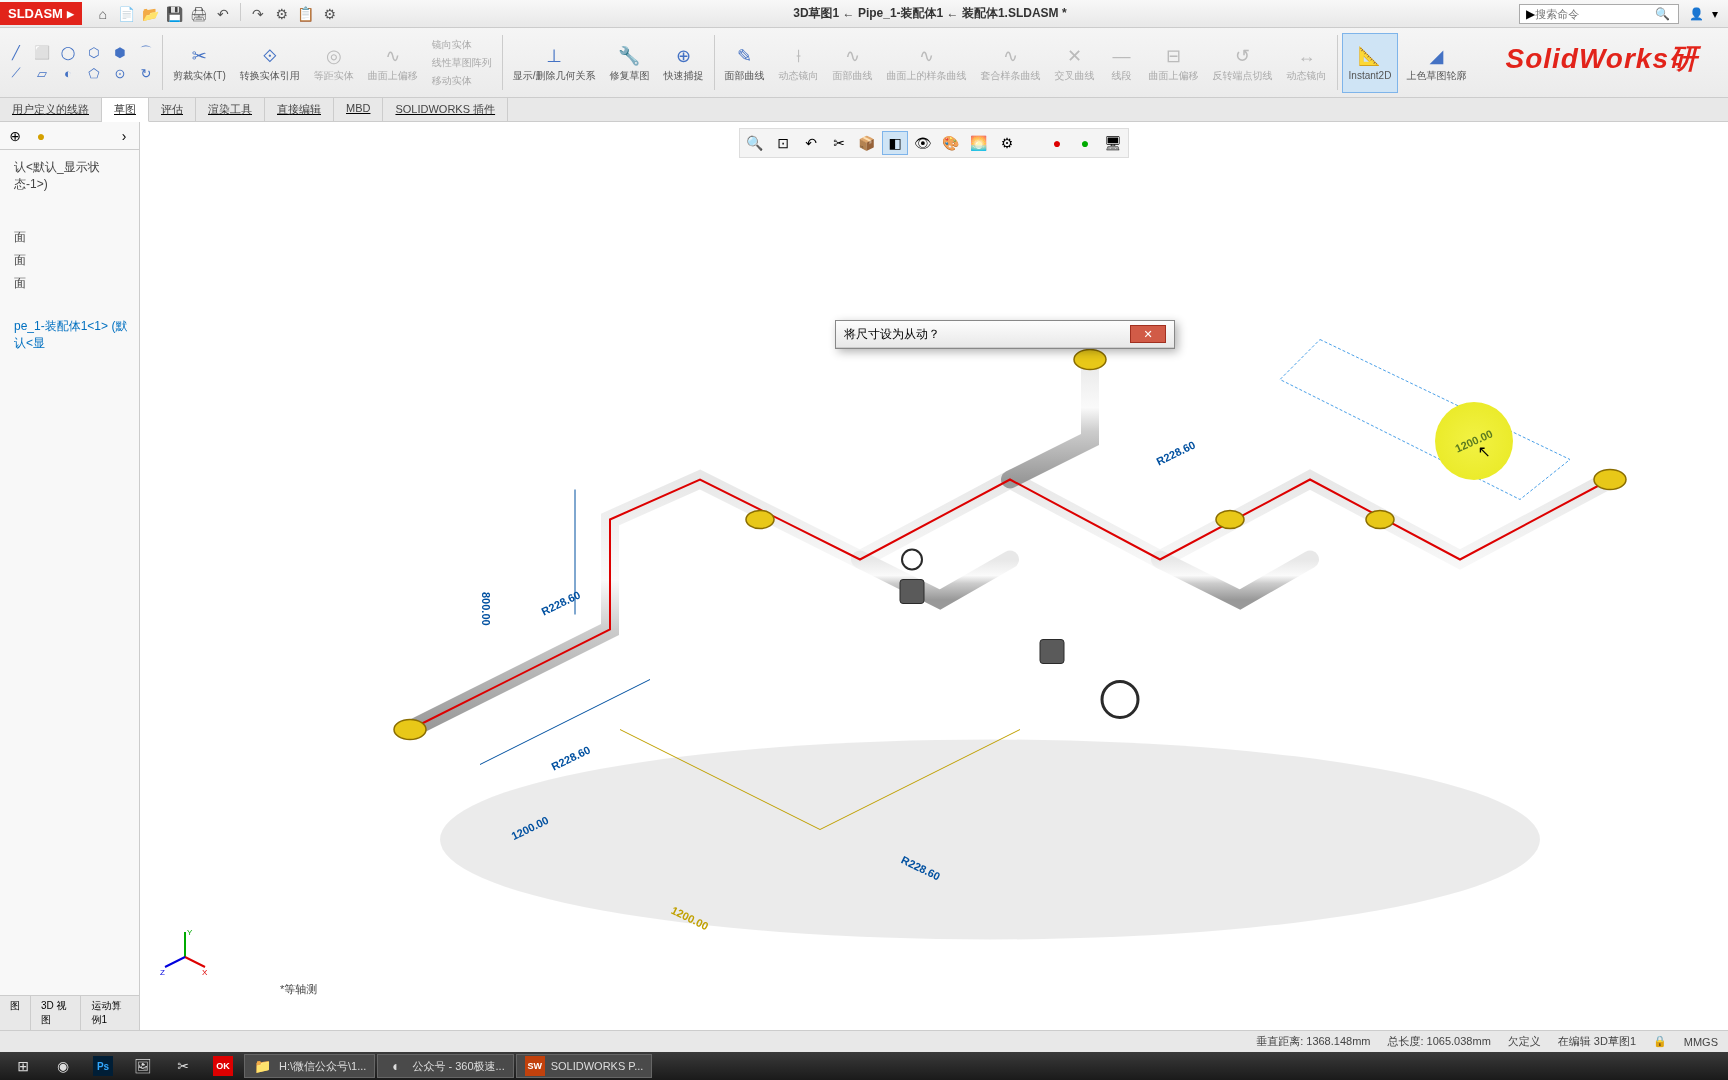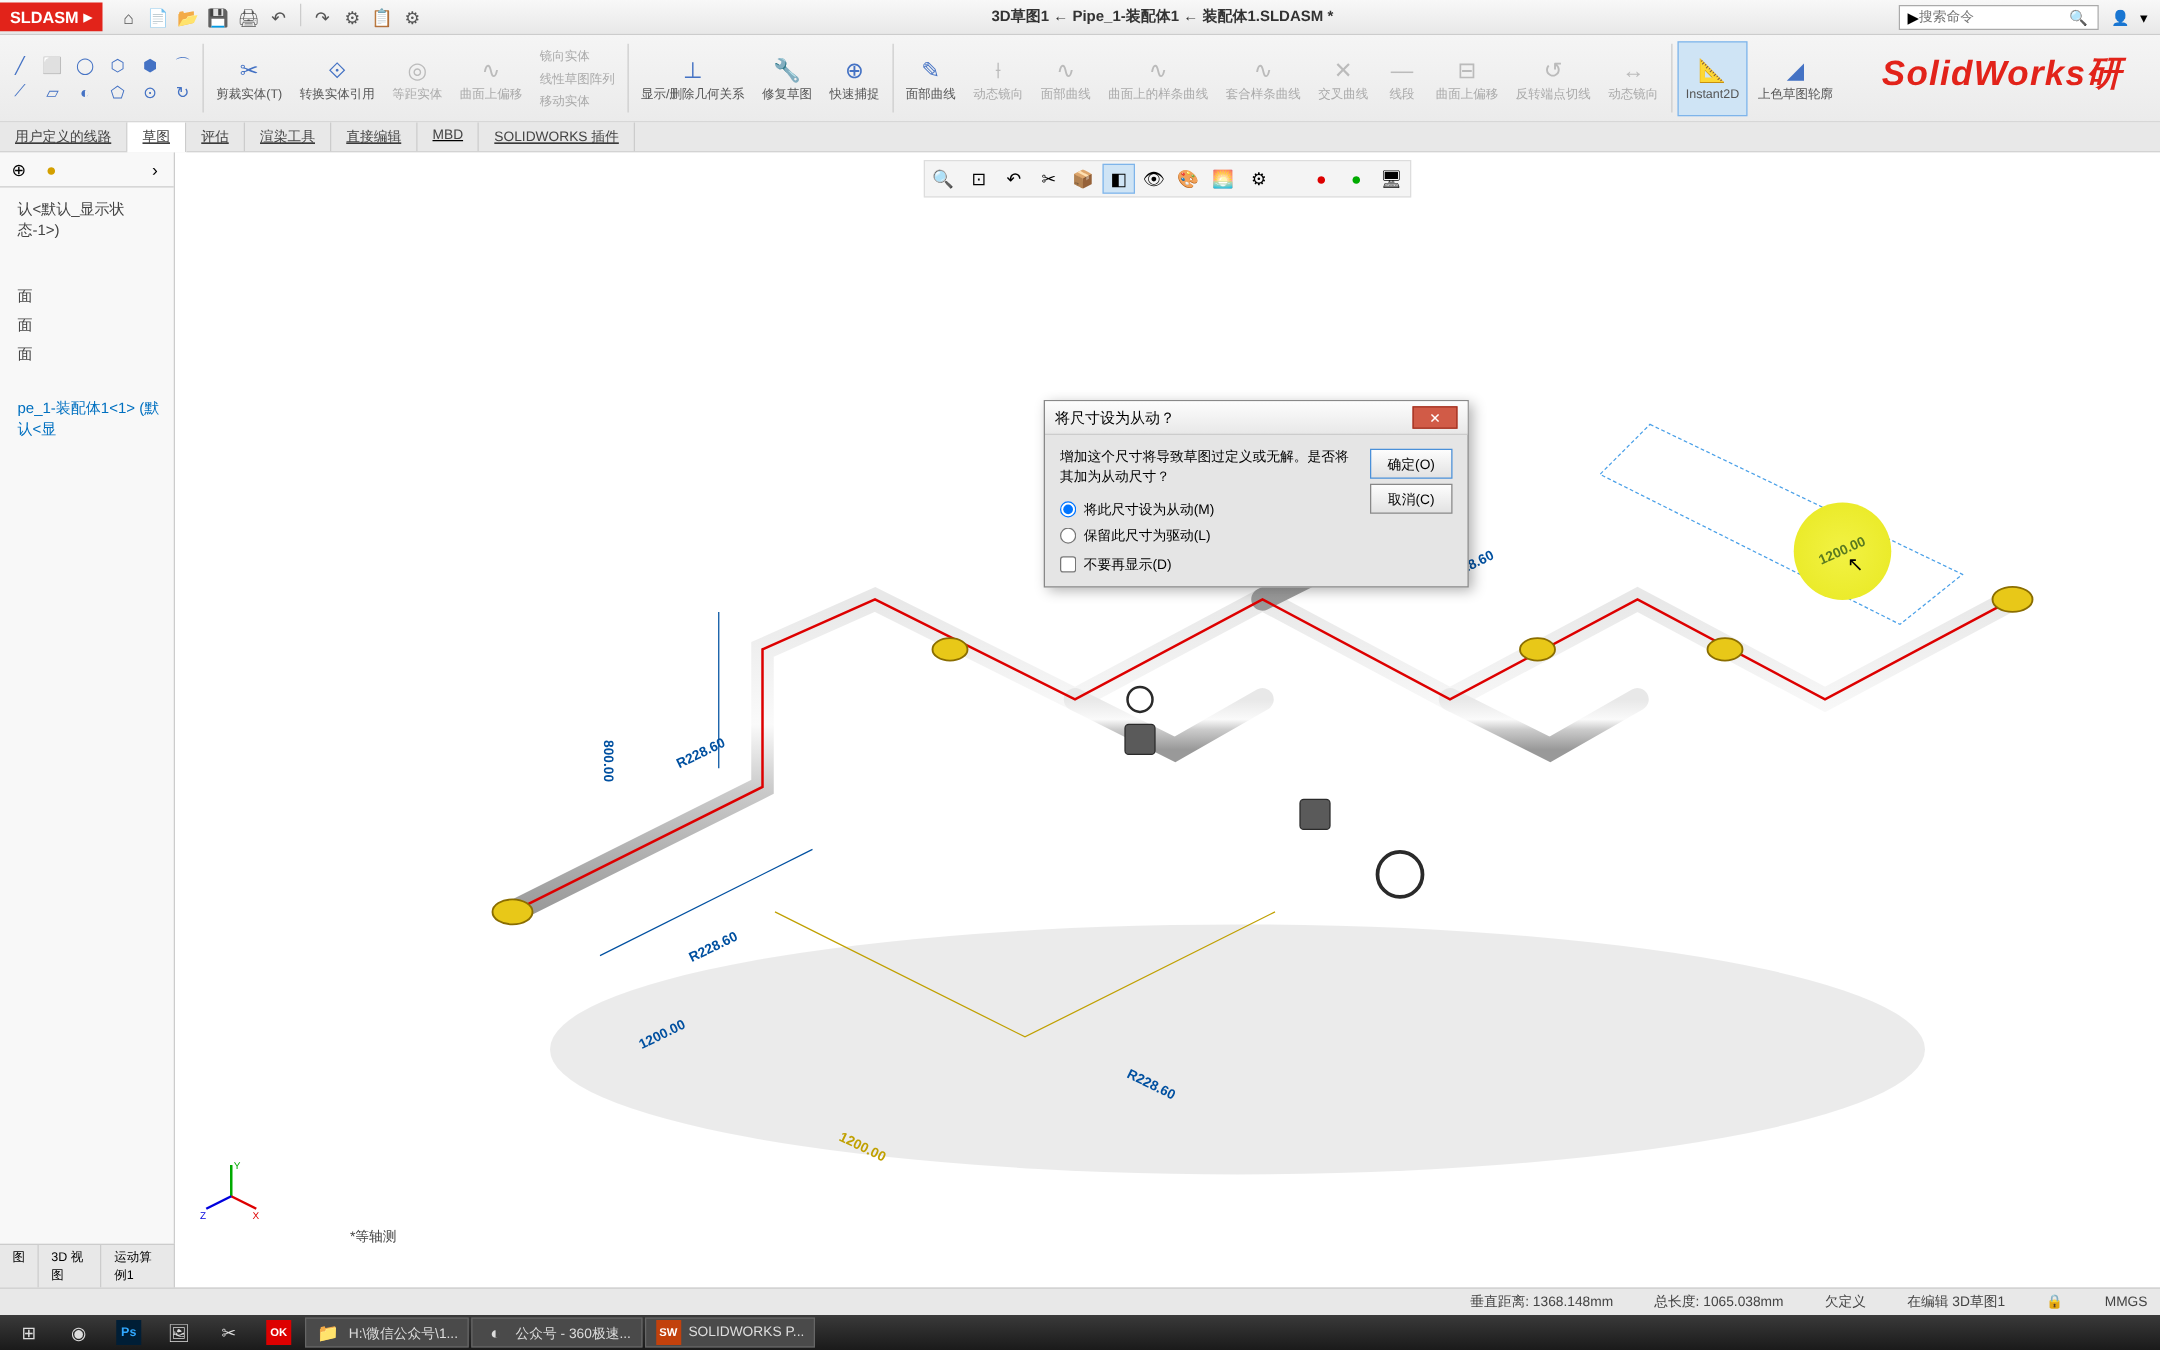--- a/index.html
+++ b/index.html
@@ -59,21 +59,21 @@
 .dialog-msg { margin-bottom: 10px; line-height: 16px; }
 .dialog-radio { display: flex; align-items: center; margin: 6px 0; gap: 6px; }
 .dialog-check { display: flex; align-items: center; margin-top: 8px; gap: 6px; }
 .dialog-btns { position: absolute; right: 12px; top: 38px; display: flex; flex-direction: column; gap: 4px; }
 .dialog-btn { width: 66px; height: 24px; background: linear-gradient(#fdfdfd,#e2e2e2); border: 1px solid #888; font-size: 11px; cursor: pointer; }
 .dialog-btn.primary { border: 1px solid #4a90d9; }
 
 .bottom-tabs { position: absolute; bottom: 50px; left: 0; display: flex; background: #e8e8e8; border-top: 1px solid #ccc; width: 140px; }
 .btab { padding: 3px 10px; font-size: 10px; border-right: 1px solid #ccc; cursor: pointer; }
 
-.status-bar { position: absolute; bottom: 28px; left: 0; right: 0; height: 22px; background: #e8e8e8; border-top: 1px solid #ccc; display: flex; align-items: center; justify-content: flex-end; padding: 0 10px; gap: 33px; font-size: 11px; color: #444; }
+.status-bar { position: absolute; bottom: 28px; left: 0; right: 0; height: 22px; background: #e8e8e8; border-top: 1px solid #ccc; display: flex; align-items: center; justify-content: flex-end; padding: 0 10px; gap: 17px; font-size: 11px; color: #444; }
 .status-item { white-space: nowrap; }
 
 .taskbar { position: absolute; bottom: 0; left: 0; right: 0; height: 28px; background: linear-gradient(#3a3a3a,#1a1a1a); display: flex; align-items: center; gap: 2px; padding: 0 4px; }
 .task-btn { height: 24px; padding: 0 8px; display: flex; align-items: center; gap: 6px; color: #ddd; font-size: 11px; cursor: pointer; border: 1px solid transparent; }
 .task-btn.active { background: #4a4a4a; border: 1px solid #666; }
 .task-icon { width: 20px; height: 20px; display: flex; align-items: center; justify-content: center; font-size: 14px; }
 
 .pipe-svg { position: absolute; top: 0; left: 0; width: 100%; height: 100%; }
 .highlight-circle { position: absolute; right: 215px; top: 280px; width: 78px; height: 78px; background: radial-gradient(#f2f244,#e8e820); border-radius: 50%; display: flex; align-items: center; justify-content: center; font-size: 11px; font-weight: bold; color: #5a7a20; }
 .cursor-inside { position: absolute; right: 237px; top: 320px; font-size: 16px; color: #000; }
@@ -348,39 +348,20 @@
 
     <div class="iso-label">*等轴测</div>
   </div>
 </div>
 
 <div class="dialog">
   <div class="dialog-title">
     <span>将尺寸设为从动？</span>
     <div class="dialog-close">✕</div>
   </div>
-  <div class="dialog-body">
-    <div class="dialog-msg" style="padding-right:80px">增加这个尺寸将导致草图过定义或无解。是否将其加为从动尺寸？</div>
-    <div class="dialog-radio">
-      <input type="radio" checked="" style="">
-      <span>将此尺寸设为从动(M)</span>
-    </div>
-    <div class="dialog-radio">
-      <input type="radio" style="">
-      <span>保留此尺寸为驱动(L)</span>
-    </div>
-    <div class="dialog-check">
-      <input type="checkbox" style="">
-      <span>不要再显示(D)</span>
-    </div>
-    <div class="dialog-btns">
-      <button class="dialog-btn primary">确定(O)</button>
-      <button class="dialog-btn">取消(C)</button>
-    </div>
-  </div>
 </div>
 
 <div class="bottom-tabs">
   <div class="btab">图</div>
   <div class="btab">3D 视图</div>
   <div class="btab">运动算例1</div>
 </div>
 
 <div class="status-bar">
   <div class="status-item">垂直距离: 1368.148mm</div>

